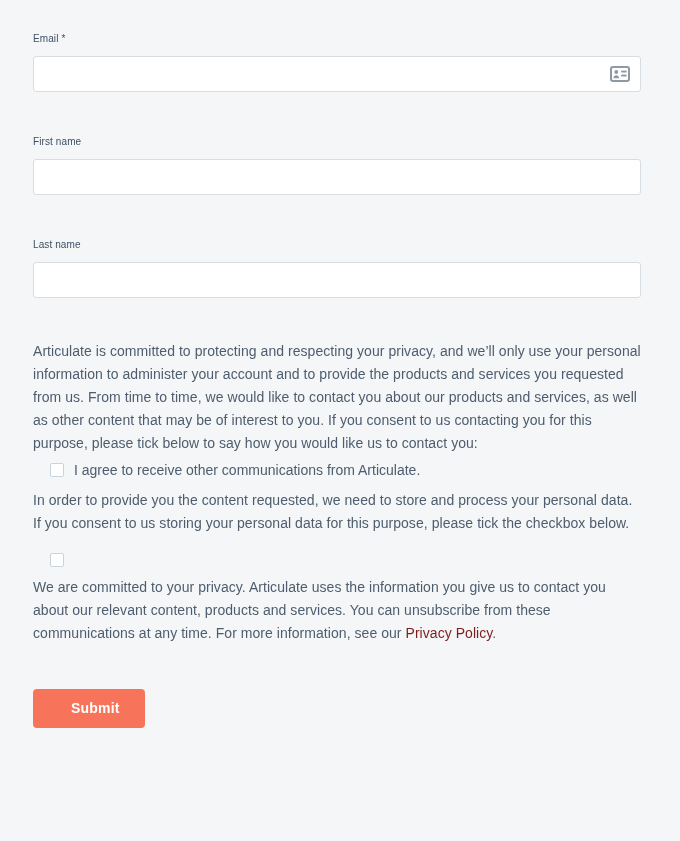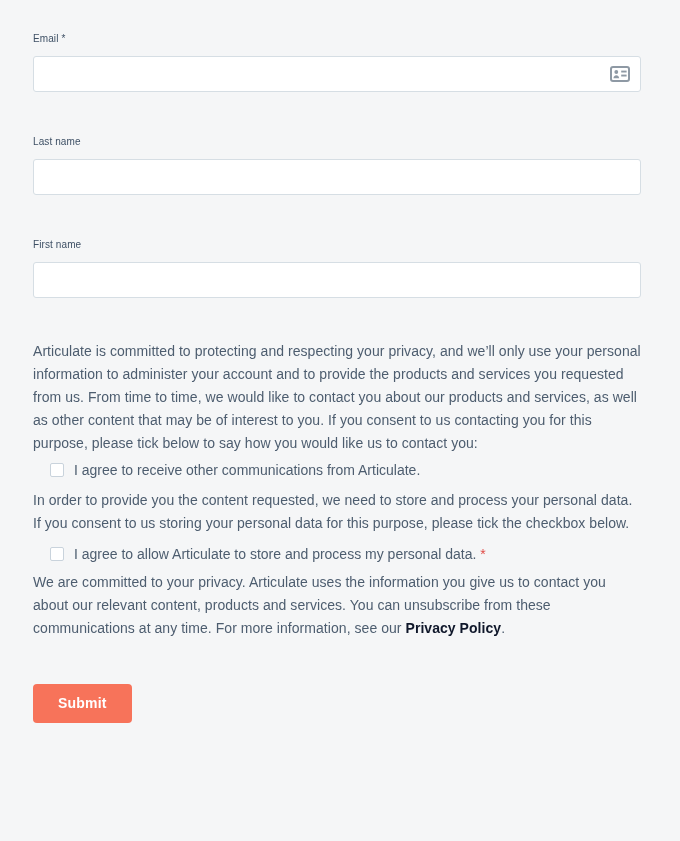--- a/index.html
+++ b/index.html
@@ -48,21 +48,21 @@
     justify-content: center;
     cursor: pointer;
   }
   .legal {
     font-size: 14px;
     line-height: 23px;
     color: #4d5d6f;
     letter-spacing: .05px;
   }
   .legal.intro { margin-top: 34px; margin-bottom: 5px; }
-  .legal.processing { margin-top: 9px; margin-bottom: 9px; }
+  .legal.processing { margin-top: 9px; margin-bottom: 16px; }
   .legal.footer { margin-top: 7px; }
   .checkbox-row {
     display: flex;
     align-items: center;
     gap: 10px;
     padding: 1px 17px;
     min-height: 18px;
   }
   .checkbox {
     appearance: none;
@@ -76,33 +76,32 @@
     cursor: pointer;
   }
   .checkbox-label {
     font-size: 14px;
     line-height: 18px;
     color: #4d5d6f;
     cursor: pointer;
   }
   .required-asterisk { color: #e04a45; margin-left: 4px; }
   .link {
-    color: #0f172a;
+    color: #7f1d1d;
     text-decoration: none;
     cursor: pointer;
-    font-weight: bold;
   }
   .submit-button {
     margin-top: 44px;
     display: inline-block;
     background: #f7735a;
     color: #ffffff;
     border: none;
     border-radius: 4px;
-    padding: 11px 25px 12px 25px;
+    padding: 11px 25px 12px 38px;
     font-family: "Liberation Sans", "DejaVu Sans", sans-serif;
     font-size: 14px;
     font-weight: bold;
     letter-spacing: .2px;
     cursor: pointer;
   }
 </style>
 </head>
 <body>
 
@@ -121,29 +120,29 @@
             <path d="M3.4 12.2 C3.8 10.2 4.9 9.3 6.3 9.3 C7.7 9.3 8.8 10.2 9.2 12.2 Z" fill="#8e99a4"></path>
             <rect x="11.2" y="4.6" width="5.4" height="1.9" fill="#8e99a4"></rect>
             <rect x="11.2" y="8.6" width="5.4" height="1.9" fill="#8e99a4"></rect>
           </svg>
         </span>
       </div>
     </div>
 
     
     <div class="field">
-      <label class="field-label"><span>Last name</span><span></span></label>
+      <label class="field-label"><span>First name</span><span></span></label>
       <div class="input-wrap">
         <input class="text-input" type="text" value="" style="">
       </div>
     </div>
 
     
     <div class="field">
-      <label class="field-label"><span>First name</span><span></span></label>
+      <label class="field-label"><span>Last name</span><span></span></label>
       <div class="input-wrap">
         <input class="text-input" type="text" value="" style="">
       </div>
     </div>
 
     
 
     
     <p class="legal intro">Articulate is committed to protecting and respecting your privacy, and we’ll only use your personal information to administer your account and to provide the products and services you requested from us. From time to time, we would like to contact you about our products and services, as well as other content that may be of interest to you. If you consent to us contacting you for this purpose, please tick below to say how you would like us to contact you:</p>
 
@@ -152,21 +151,20 @@
       <input type="checkbox" class="checkbox" style="">
       <label class="checkbox-label">I agree to receive other communications from Articulate.</label>
     </div>
 
     
     <p class="legal processing">In order to provide you the content requested, we need to store and process your personal data. If you consent to us storing your personal data for this purpose, please tick the checkbox below.</p>
 
     
     <div class="checkbox-row">
       <input type="checkbox" class="checkbox" style="">
-      <label class="checkbox-label"><span>I agree to allow Articulate to store and process my personal data.</span><span class="required-asterisk">*</span></label>
     </div>
 
     
     <p class="legal footer"><span>We are committed to your privacy. Articulate uses the information you give us to contact you about our relevant content, products and services. You can unsubscribe from these communications at any time. For more information, see our </span><a class="link" href="#">Privacy Policy</a><span>.</span></p>
 
     
     <button type="submit" class="submit-button">Submit</button>
 
   </form>
 </div>

